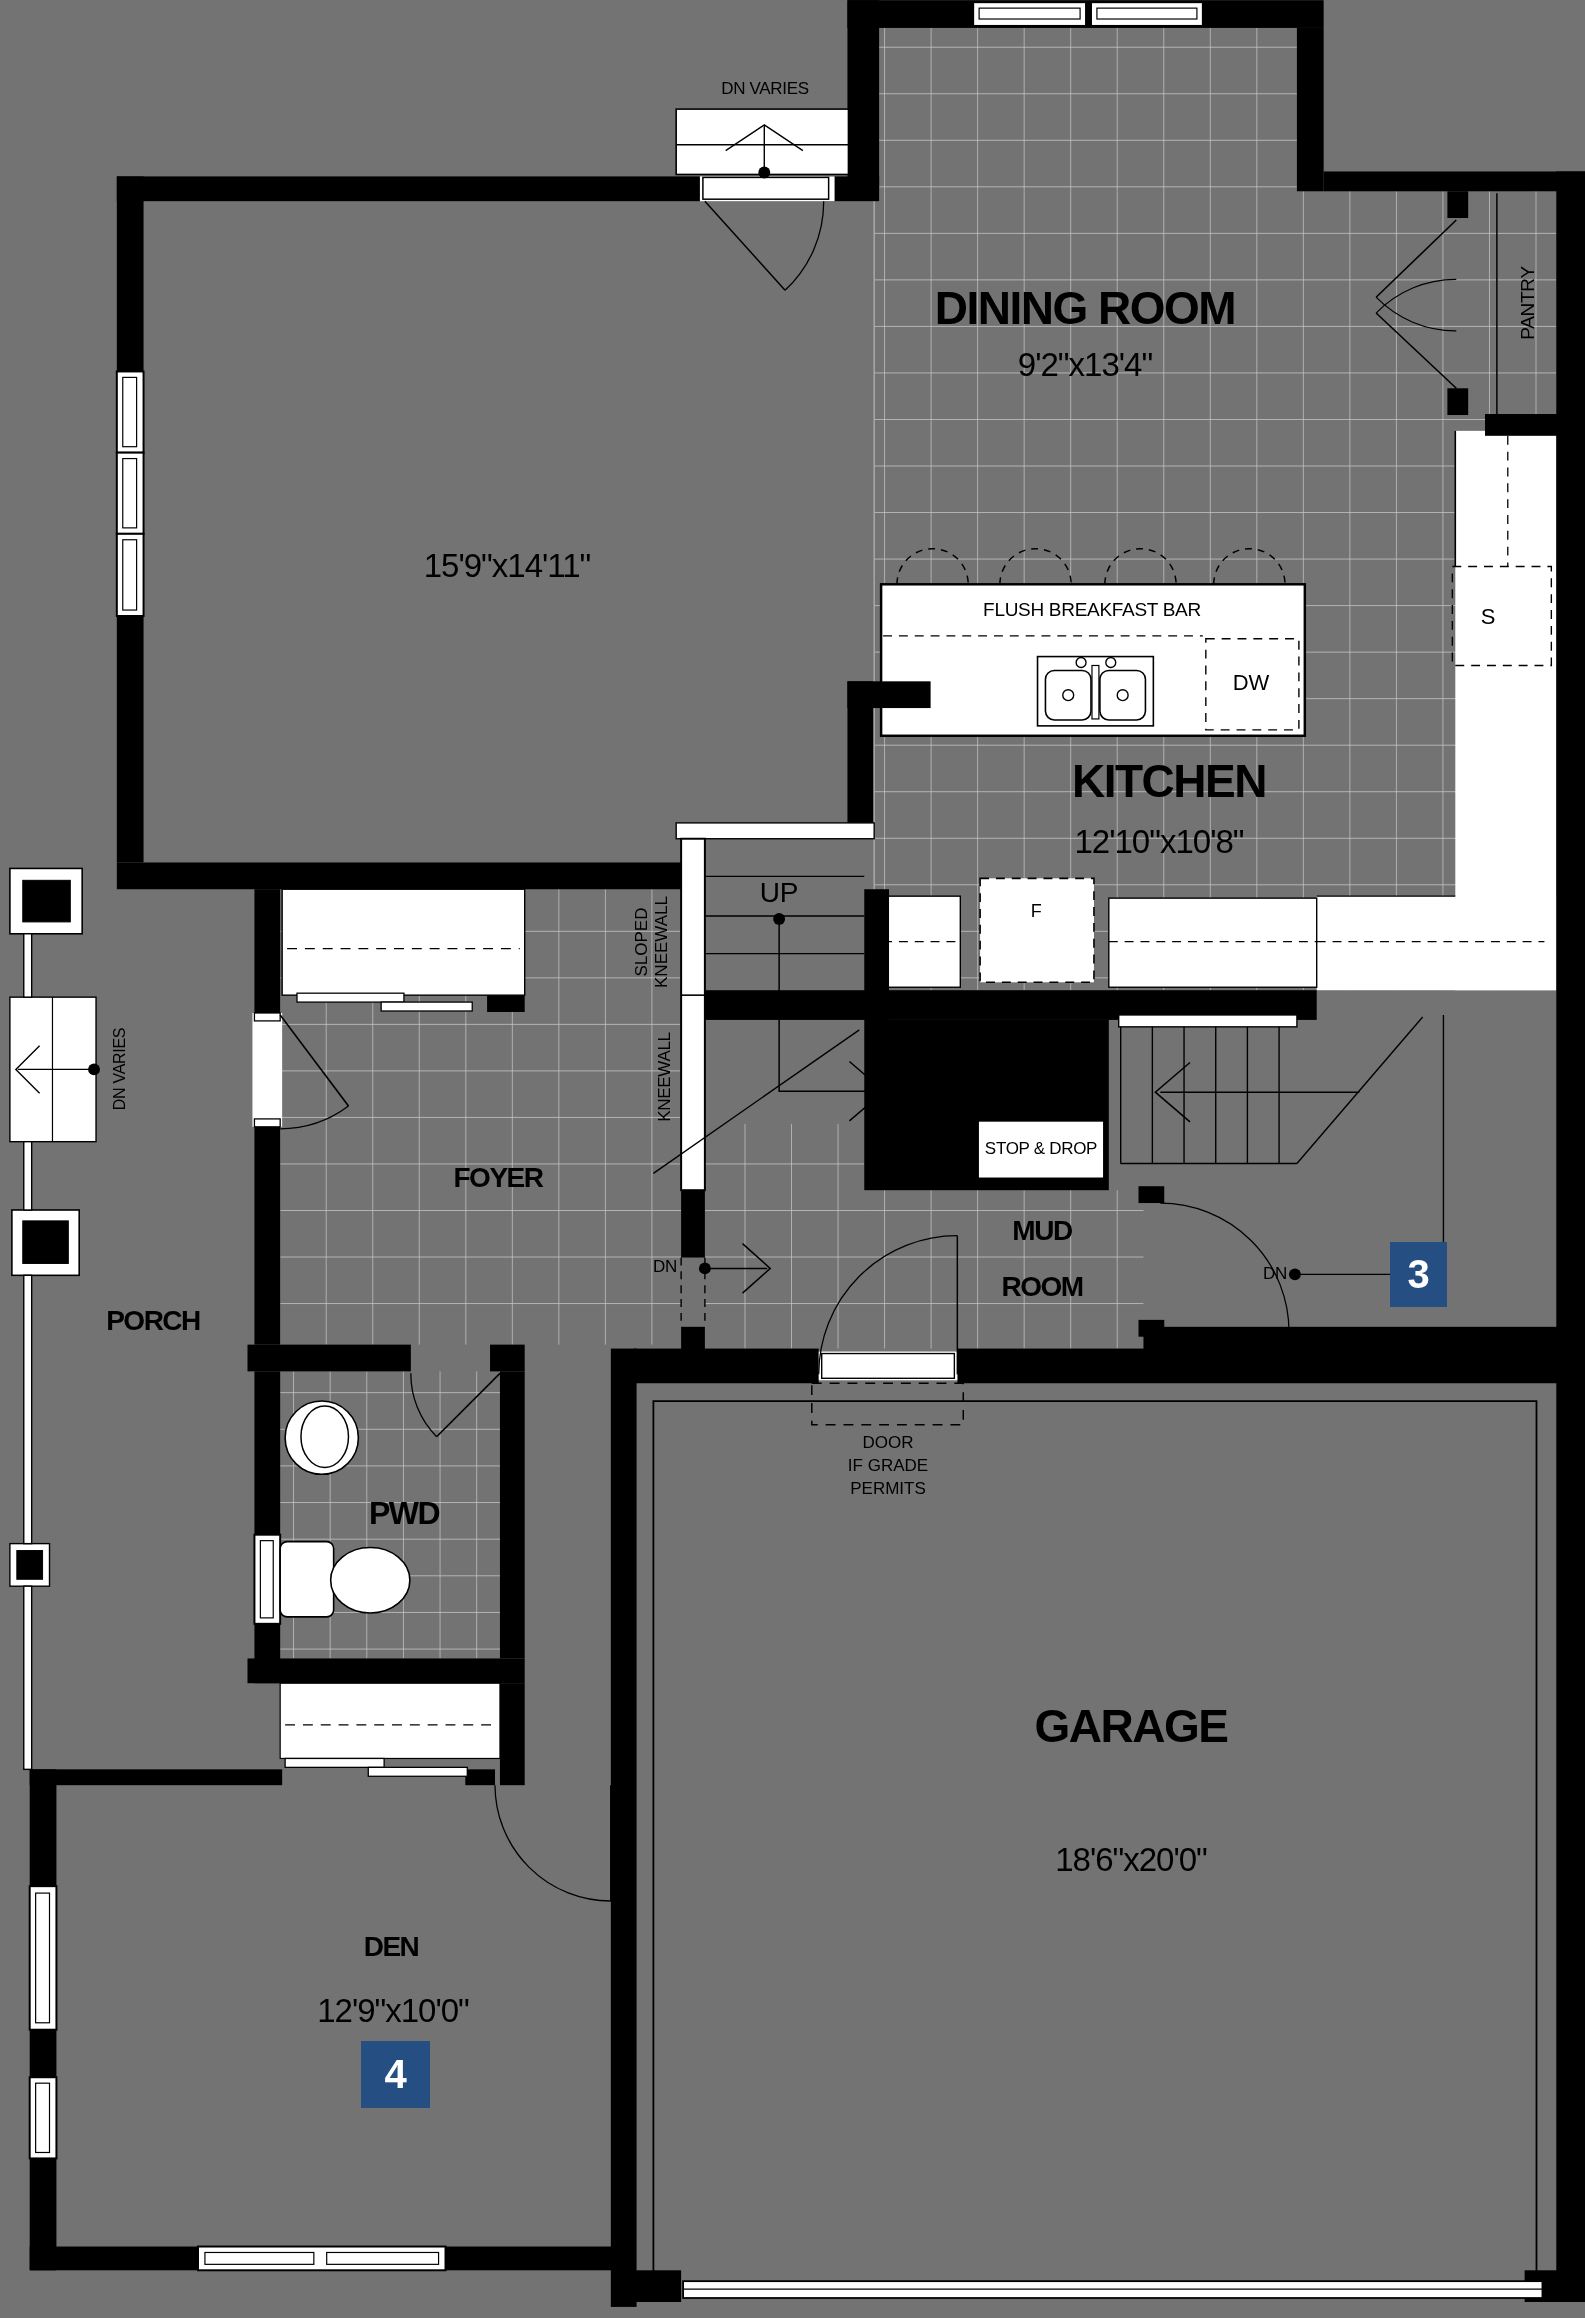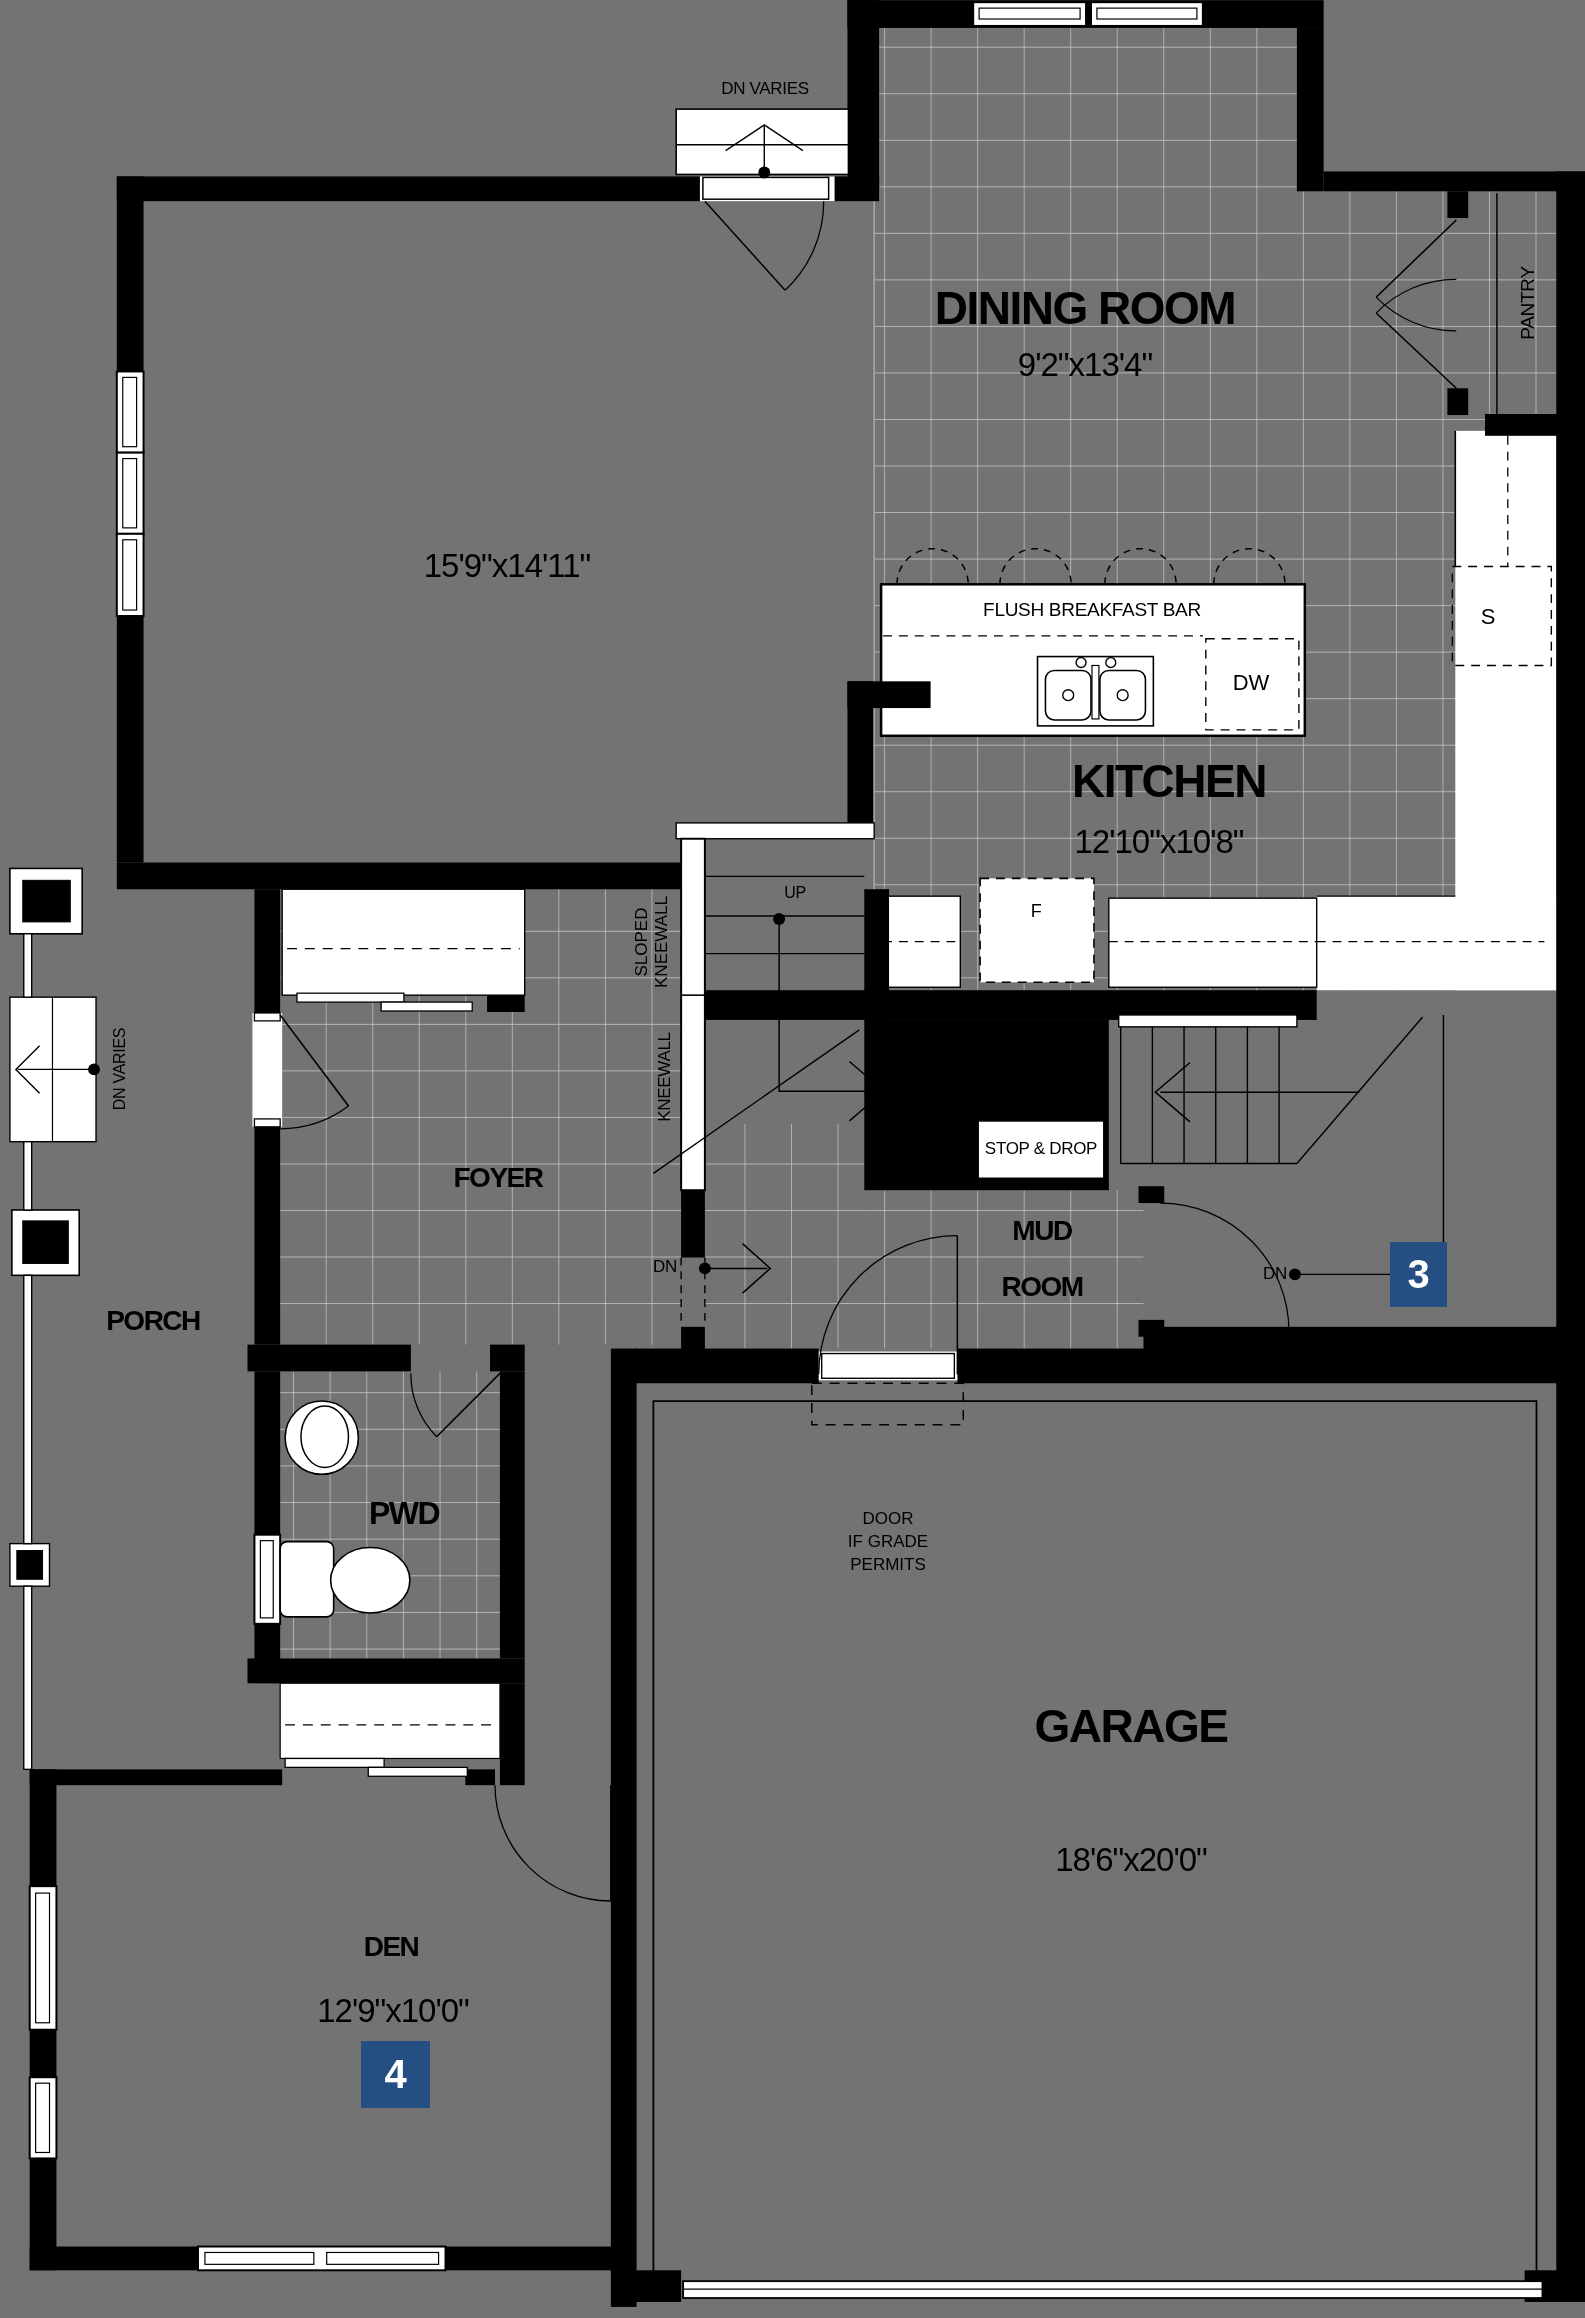--- a/index.html
+++ b/index.html
@@ -319,21 +319,21 @@
   <div class="lbl sm rot" style="left:1528px;top:303px;font-size:19px;">PANTRY</div>
 
   <div class="lbl sm" style="left:1092px;top:610px;font-size:19px;text-align:right;">FLUSH BREAKFAST BAR</div>
   <div class="lbl md" style="left:1251px;top:683px;">DW</div>
   <div class="lbl md" style="left:1488px;top:617px;">S</div>
   <div class="lbl sm" style="left:1036px;top:911px;font-size:18px;">F</div>
 
   <div class="lbl room-name" style="left:1169px;top:781px;">KITCHEN</div>
   <div class="lbl room-dim" style="left:1159px;top:842px;">12'10"x10'8"</div>
 
-  <div class="lbl sm" style="left:779px;top:893px;font-size:16px;margin-left:16px;">UP</div>
+  <div class="lbl sm" style="left:779px;top:893px;font-size:28px;">UP</div>
 
   <div class="lbl rot2" style="left:652px;top:942px;"><span>SLOPED</span><br>
     <span>KNEEWALL</span></div>
   <div class="lbl sm rot" style="left:665px;top:1077px;">KNEEWALL</div>
 
   <div class="lbl room-name-md" style="left:498px;top:1178px;">FOYER</div>
 
   <div class="lbl sm" style="left:1041px;top:1149px;">STOP &amp; DROP</div>
 
   <div class="lbl room-name-md two-line" style="left:1042px;top:1259px;"><span>MUD</span><br>
@@ -342,21 +342,21 @@
   <div class="lbl sm" style="left:665px;top:1267px;">DN</div>
   <div class="lbl sm" style="left:1275px;top:1274px;">DN</div>
 
   <div class="badge" style="left:1390px;top:1242px;width:57px;height:65px;background:#254e82;">3</div>
 
   <div class="lbl sm rot" style="left:120px;top:1069px;font-size:16px;">DN VARIES</div>
   <div class="lbl room-name-md" style="left:153px;top:1321px;">PORCH</div>
 
   <div class="lbl room-name-md" style="left:404px;top:1513px;font-size:32px;">PWD</div>
 
-  <div class="lbl grade" style="left:888px;top:1541px;"><span>DOOR</span><br>
+  <div class="lbl grade" style="left:888px;top:1465px;"><span>DOOR</span><br>
     <span>IF GRADE</span><br>
     <span>PERMITS</span></div>
 
   <div class="lbl room-name" style="left:1131px;top:1726px;">GARAGE</div>
   <div class="lbl room-dim" style="left:1131px;top:1860px;">18'6"x20'0"</div>
 
   <div class="lbl room-name-md" style="left:391px;top:1947px;">DEN</div>
   <div class="lbl room-dim" style="left:393px;top:2011px;">12'9"x10'0"</div>
 
   <div class="badge" style="left:361px;top:2041px;width:69px;height:67px;background:#254e82;">4</div>

